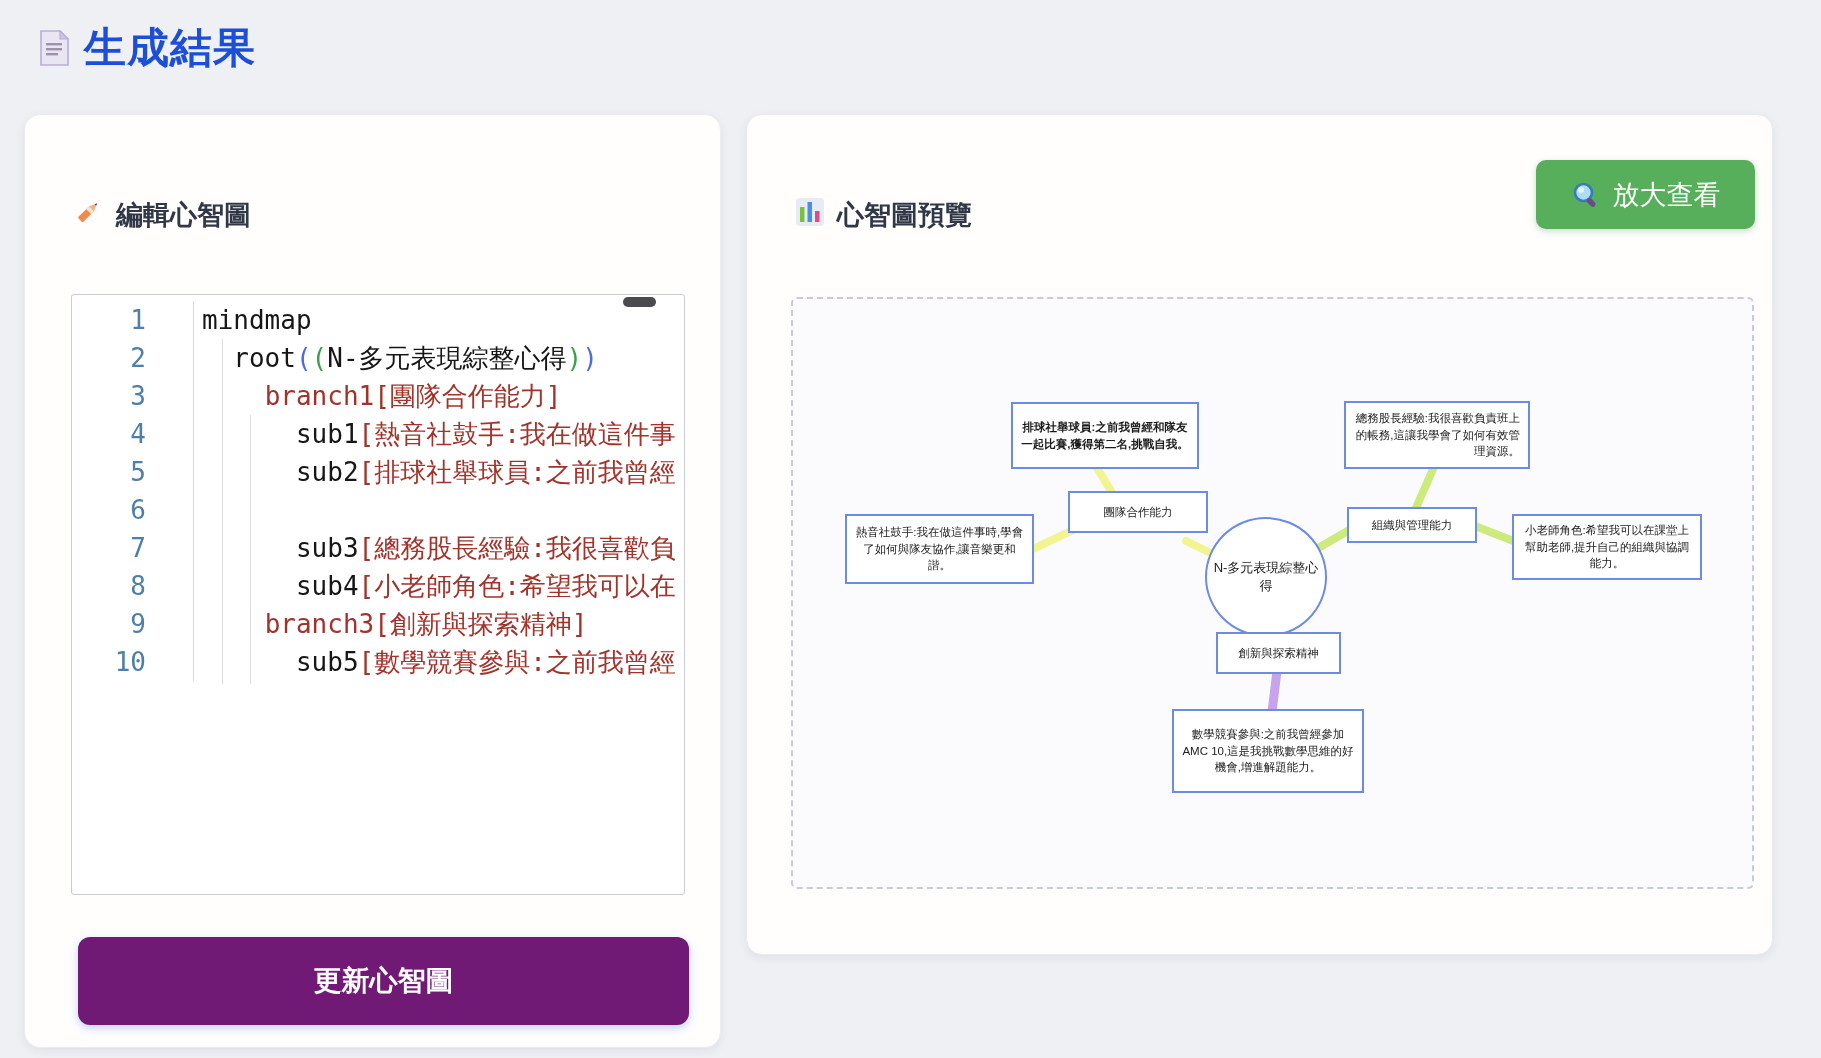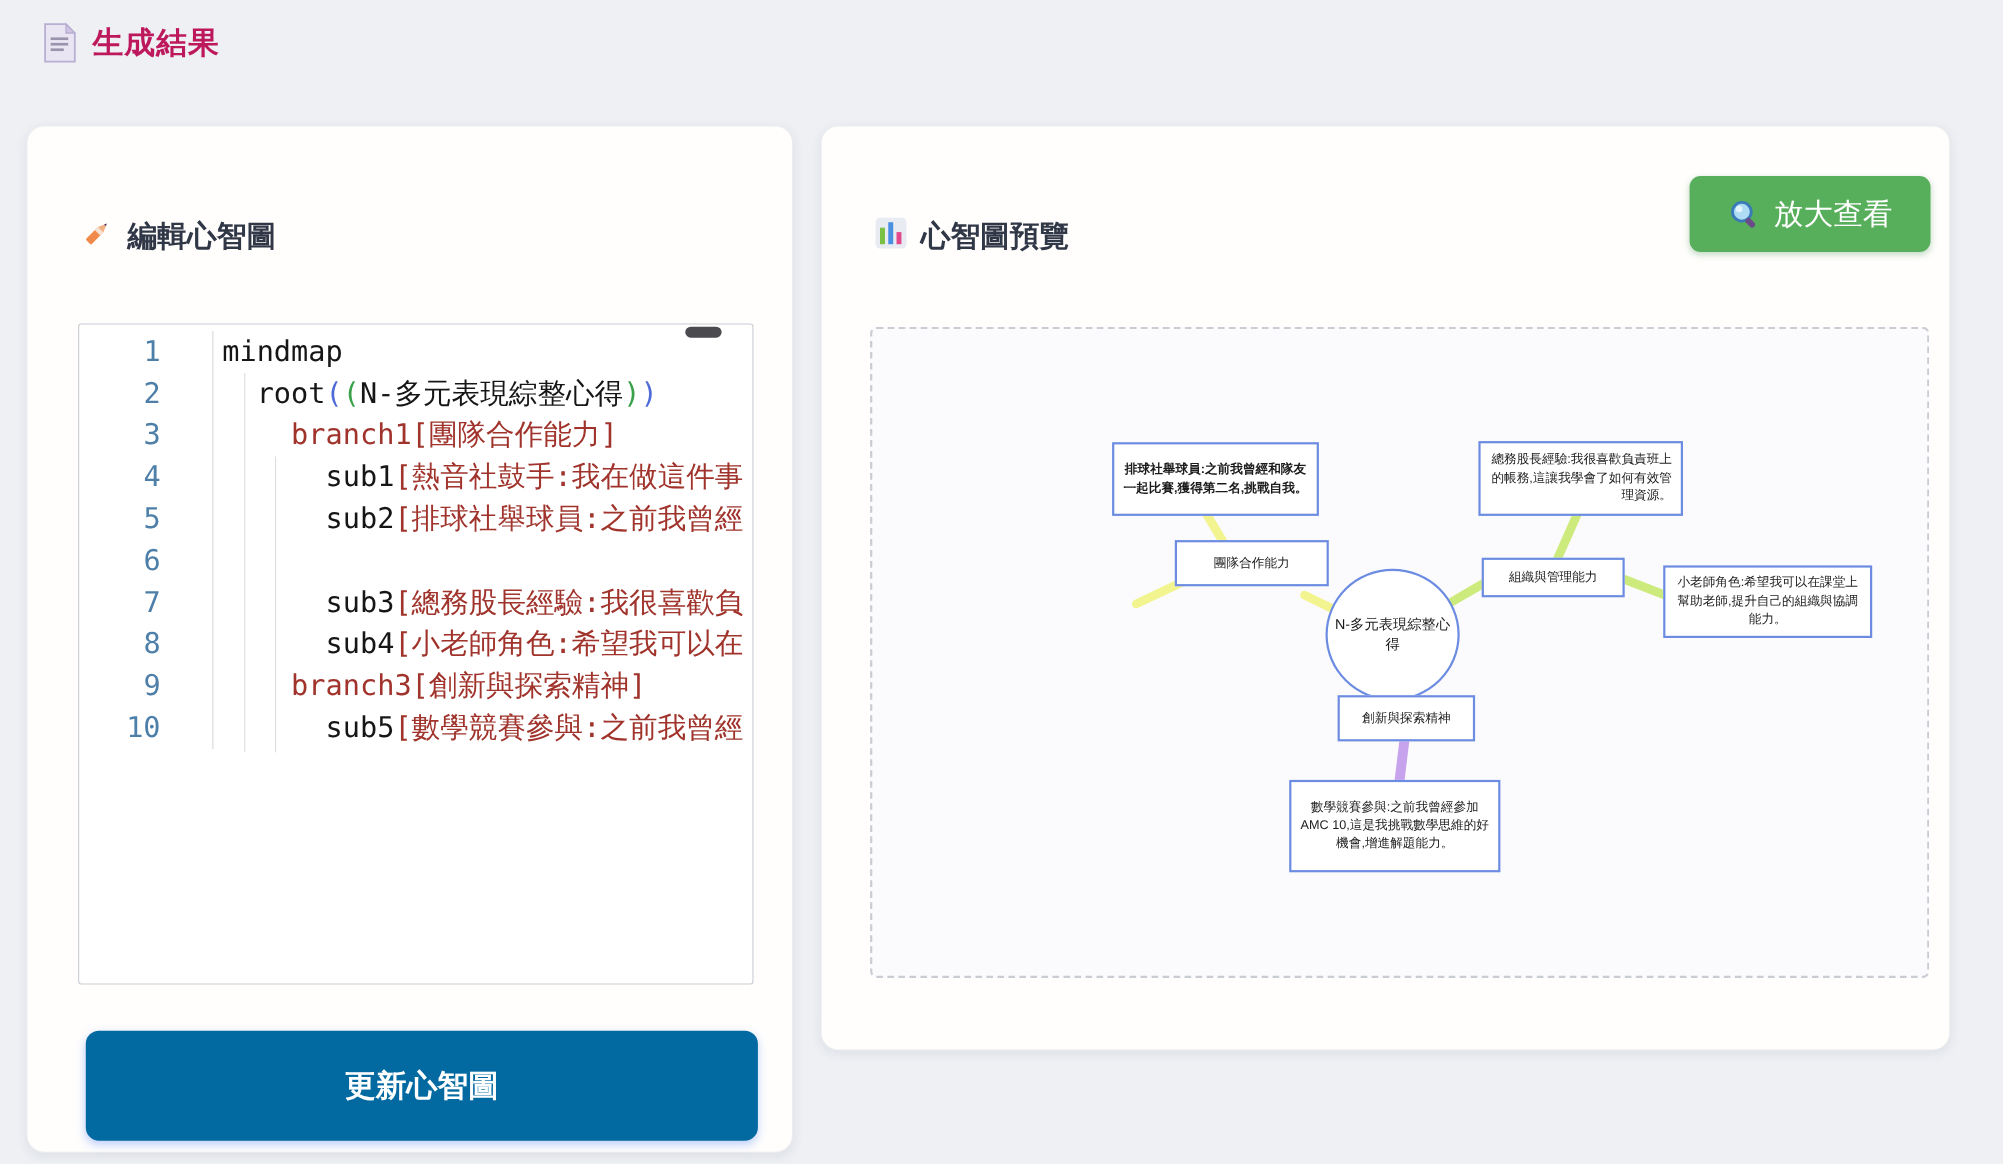--- a/index.html
+++ b/index.html
@@ -7,21 +7,21 @@
   body {
     background:#eef0f4;
     font-family:"Liberation Sans", sans-serif;
     color:#323949;
     position:relative;
   }
   .page { position:absolute; inset:0; }
 
   
   .page-header { position:absolute; left:38px; top:20px; display:flex; align-items:center; gap:14px; }
-  .page-title { font-size:28px; font-weight:bold; color:#be185d; letter-spacing:1px; }
+  .page-title { font-size:42px; font-weight:bold; color:#1d4ed8; letter-spacing:1px; }
 
   
   .card {
     position:absolute; background:#fffefd; border:1px solid #ececf0;
     border-radius:16px; box-shadow:0 3px 10px rgba(40,50,70,0.08);
   }
   .card-left  { left:24px;  top:114px; width:697px;  height:934px; }
   .card-right { left:746px; top:114px; width:1027px; height:841px; }
 
   .card-title { position:absolute; display:flex; align-items:flex-start; gap:12px;
@@ -51,22 +51,22 @@
   .indent-guide { position:absolute; width:1px; background:#dcdee2; }
   .guide-1 { left:150px; top:44px; height:345px; }
   .guide-2 { left:178px; top:120px; height:269px; }
   .editor-scroll-thumb {
     position:absolute; right:28px; top:2px; width:33px; height:10px;
     background:#4a4a4f; border-radius:5px;
   }
 
   
   .update-btn {
-    position:absolute; left:53px; top:822px; width:611px; height:100px;
-    background:#0369a1; border:none; border-radius:12px;
+    position:absolute; left:53px; top:822px; width:611px; height:88px;
+    background:#701a75; border:none; border-radius:12px;
     color:#ffffff; font-size:28px; font-weight:bold;
     font-family:"Liberation Sans", sans-serif; cursor:pointer;
     box-shadow:0 3px 8px rgba(74,125,245,0.35);
   }
 
   
   .zoom-btn {
     position:absolute; left:789px; top:45px; width:219px; height:69px;
     background:#57ae5b; border:none; border-radius:10px;
     display:flex; align-items:center; justify-content:center; gap:12px;
@@ -189,20 +189,21 @@
         <line x1="240" y1="250" x2="280" y2="231" stroke="#f2f48f" stroke-width="8" stroke-linecap="round"></line>
         <line x1="393" y1="242" x2="436" y2="263" stroke="#f2f48f" stroke-width="8" stroke-linecap="round"></line>
         <line x1="641" y1="168" x2="622" y2="211" stroke="#cdea7d" stroke-width="8" stroke-linecap="round"></line>
         <line x1="527" y1="248" x2="558" y2="230" stroke="#cdea7d" stroke-width="8" stroke-linecap="round"></line>
         <line x1="682" y1="227" x2="723" y2="243" stroke="#cdea7d" stroke-width="8" stroke-linecap="round"></line>
         <line x1="484" y1="372" x2="479" y2="413" stroke="#c7a3ee" stroke-width="9" stroke-linecap="round"></line>
       </svg>
 
       <div class="mm-node n-volley">排球社舉球員:之前我曾經和隊友一起比賽,獲得第二名,挑戰自我。</div>
       <div class="mm-node n-treasurer">總務股長經驗:我很喜歡負責班上的帳務,這讓我學會了如何有效管理資源。</div>
+      <div class="mm-node n-drummer">熱音社鼓手:我在做這件事時,學會了如何與隊友協作,讓音樂更和諧。</div>
       <div class="mm-node n-team">團隊合作能力</div>
       <div class="mm-node n-org">組織與管理能力</div>
       <div class="mm-node n-tutor">小老師角色:希望我可以在課堂上幫助老師,提升自己的組織與協調能力。</div>
       <div class="mm-circle n-root">N-多元表現綜整心得</div>
       <div class="mm-node n-innov">創新與探索精神</div>
       <div class="mm-node n-math">數學競賽參與:之前我曾經參加AMC 10,這是我挑戰數學思維的好機會,增進解題能力。</div>
     </div>
   </div>
 </div>
 

